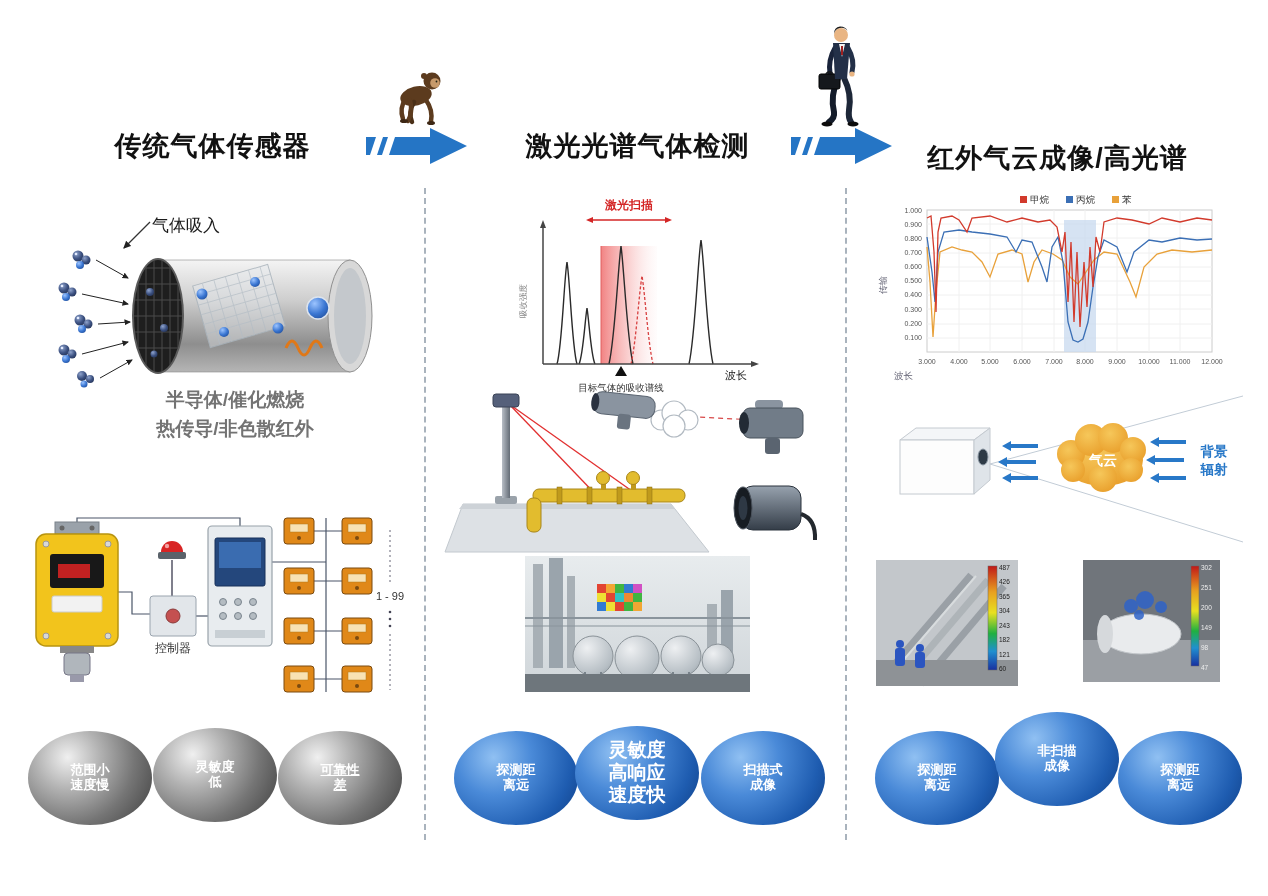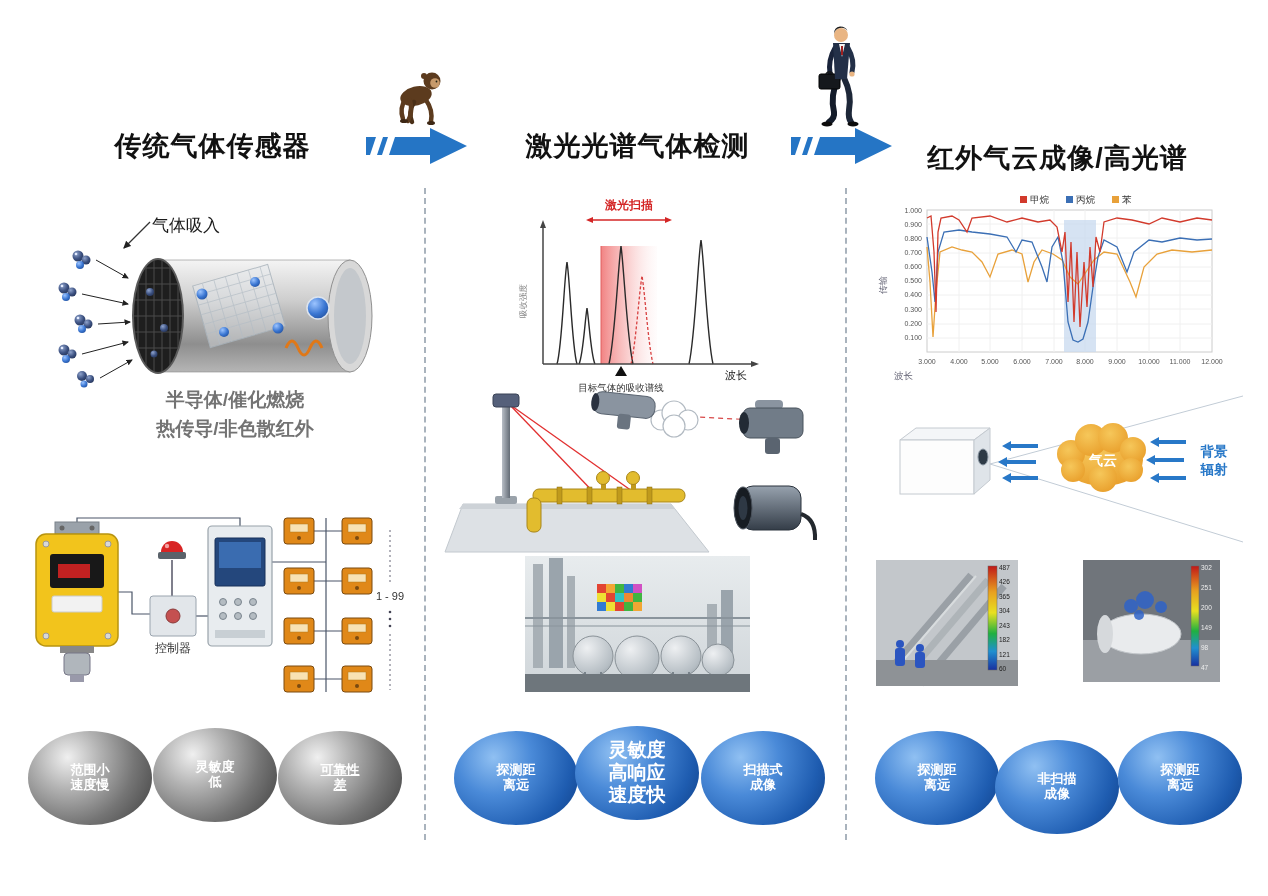--- a/index.html
+++ b/index.html
@@ -606,21 +606,21 @@
   </div>
   <div class="bubble blue" style="left:701px;top:731px;">
     <span>扫描式</span>
     <span>成像</span>
   </div>
 
   <div class="bubble blue" style="left:875px;top:731px;">
     <span>探测距</span>
     <span>离远</span>
   </div>
-  <div class="bubble blue" style="left:995px;top:740px;">
+  <div class="bubble blue" style="left:995px;top:712px;">
     <span>非扫描</span>
     <span>成像</span>
   </div>
   <div class="bubble blue" style="left:1118px;top:731px;">
     <span>探测距</span>
     <span>离远</span>
   </div>
 
 </div>
 

